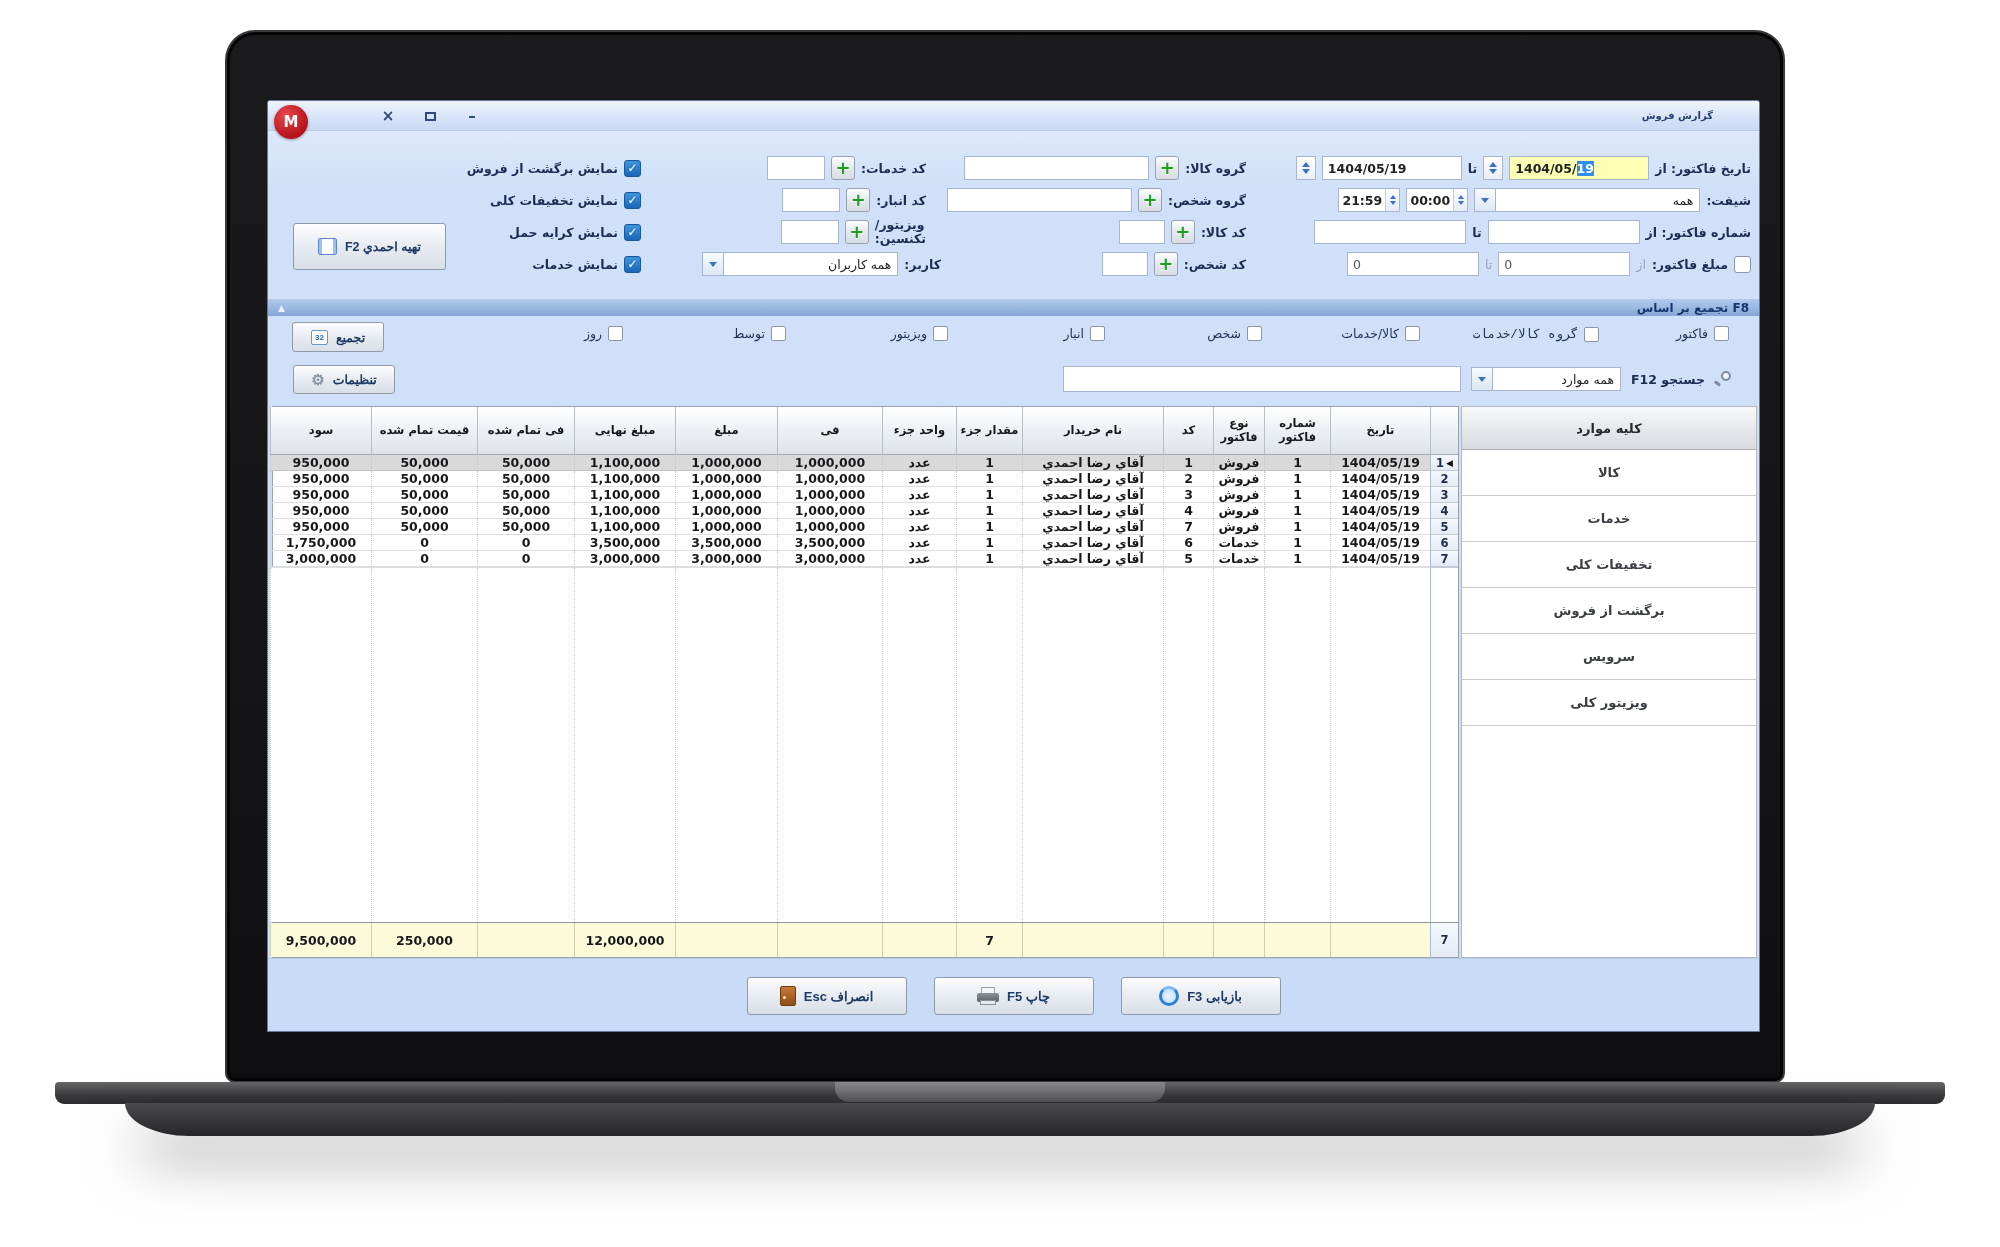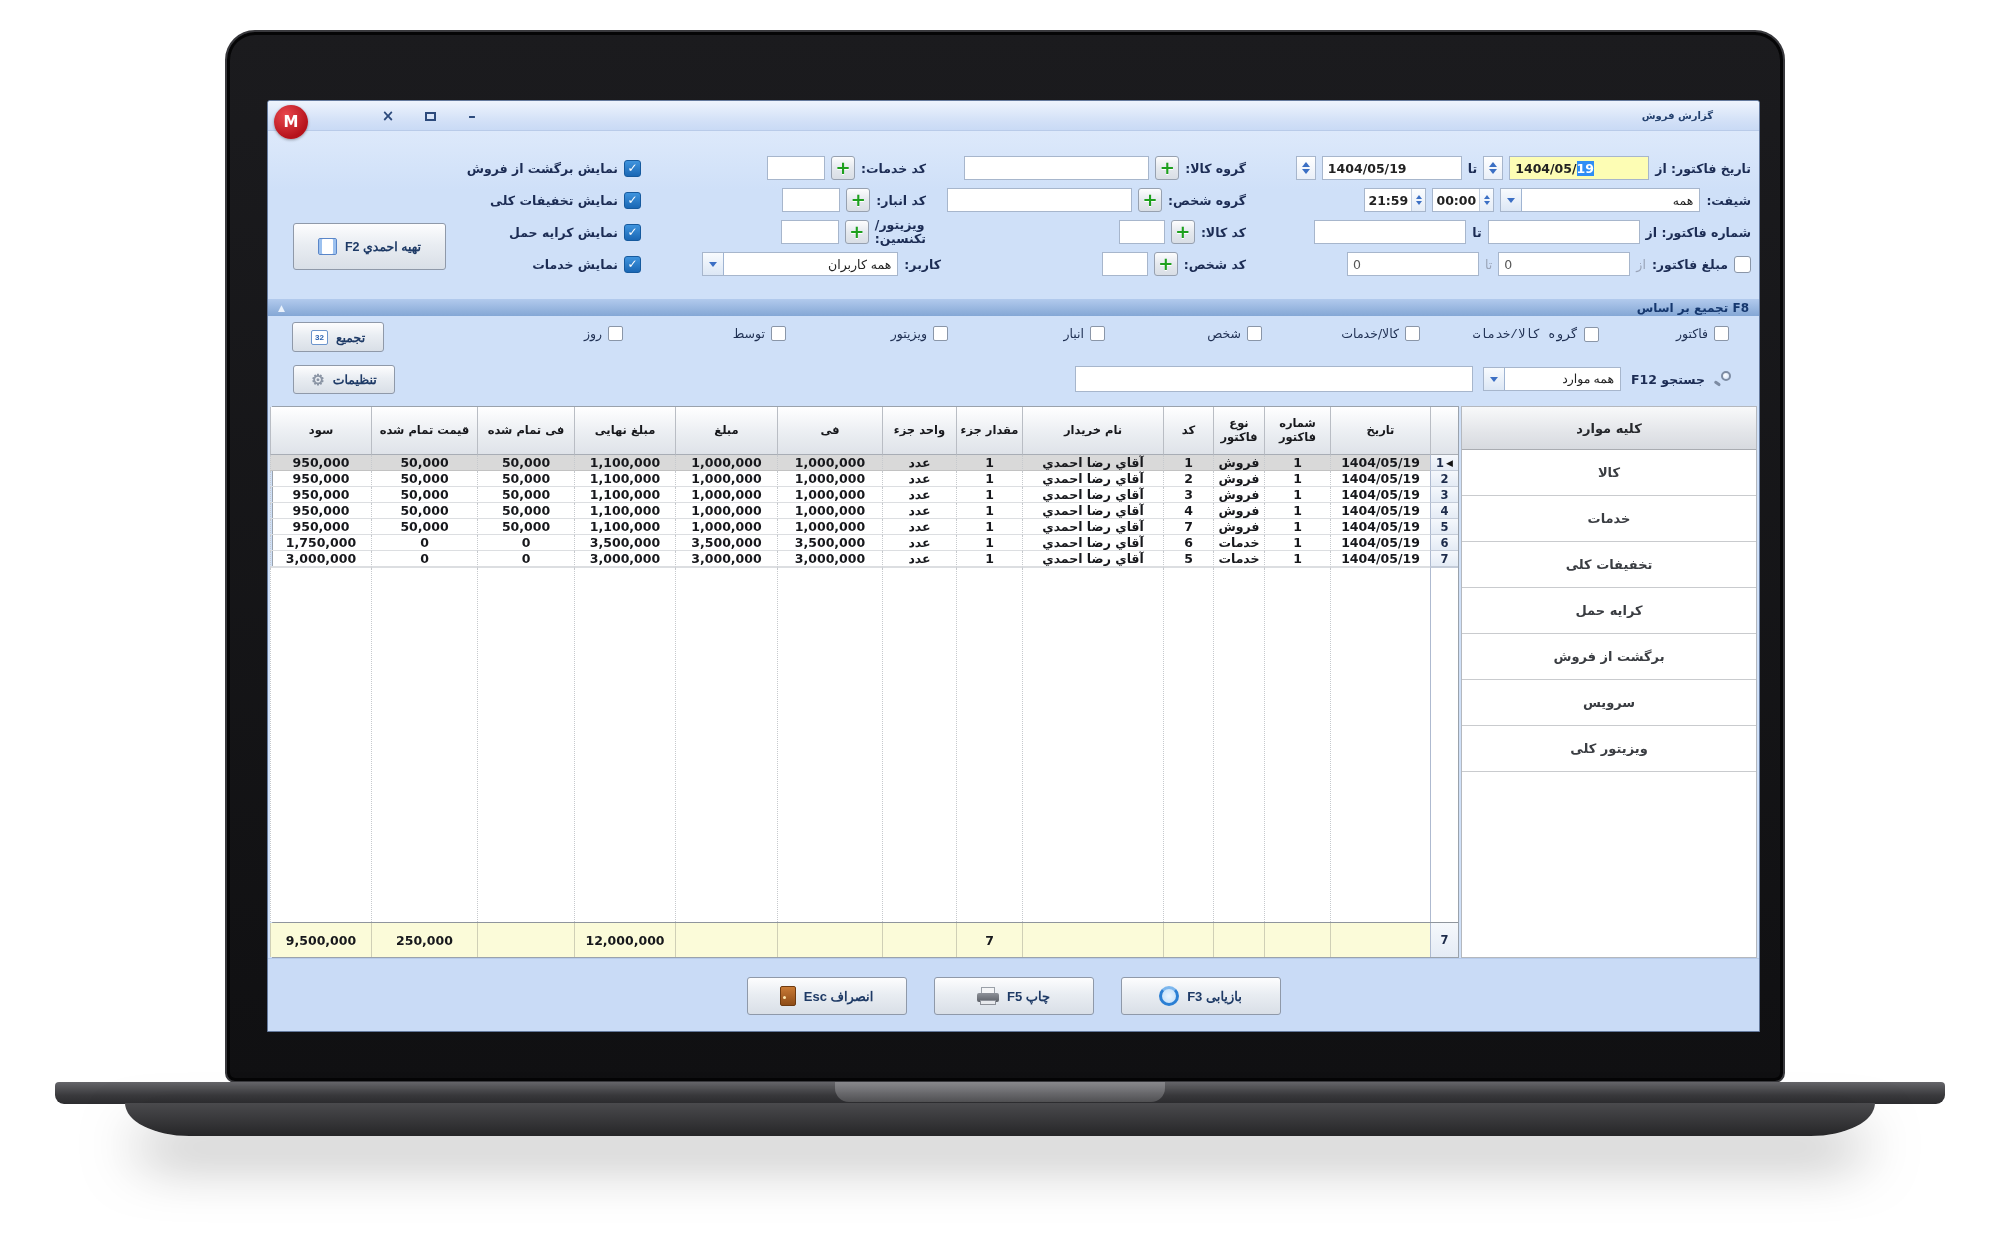--- a/index.html
+++ b/index.html
@@ -105,21 +105,21 @@
     font-size:8px; color:#2b62b0; display:flex; align-items:center; justify-content:center; }
 
   
   .search-row { position:absolute; top:42px; right:0; left:0; height:42px;
     display:flex; align-items:center; padding-right:26px; gap:10px; }
   .mag { position:relative; width:18px; height:18px; }
   .mag .lens { position:absolute; right:2px; top:1px; width:10px; height:10px; border:2px solid #7d8ca3;
     border-radius:50%; background:radial-gradient(circle at 35% 35%, #fff, #cfe0f8); }
   .mag .handle { position:absolute; right:12px; top:12px; width:7px; height:2.5px; background:#7d8ca3;
     transform:rotate(35deg); border-radius:2px; }
-  .search-combo { width:138px;font-family:Liberation Serif, serif; }
+  .search-combo { width:150px; }
   .search-input { width:398px; height:26px; }
   .settings-btn { position:absolute; left:25px; top:7px; width:102px; height:29px; }
   .gear { color:#8a94a4; font-size:15px; line-height:1; }
 
   
   .content { position:absolute; top:305px; right:0; left:0; height:552px; }
   .side-list { position:absolute; right:2px; top:0; width:296px; height:552px; background:#fff;
     border:1px solid #b4b8be; }
   .side-head { height:43px; background:linear-gradient(#f8f9fa,#e3e5e9 60%,#d7dadf);
     border-bottom:1px solid #a9acb1; display:flex; align-items:center; justify-content:center;
@@ -224,21 +224,21 @@
           </div>
           <div class="grp" style="right:1118px">
             <span class="chk">✓</span>
             <span class="lab">نمایش برگشت از فروش</span>
           </div>
         </div>
 
         <div class="f-row" style="top:56px">
           <div class="grp" style="right:8px">
             <span class="lab">شیفت:</span>
-            <div class="combo" style="width:200px">
+            <div class="combo" style="width:226px">
               <span class="cv">همه</span>
               <span class="cbtn">
                   <span class="tri-d"></span>
                 </span>
             </div>
             <div class="timebox">
               <span class="tv">00:00</span>
               <span class="tspin">
                   <span class="tri-u"></span>
                   <span class="tri-d"></span>
@@ -399,21 +399,20 @@
         </div>
       </div>
 
       <div class="content">
         <div class="side-list">
           <div class="side-head">کلیه موارد</div>
           <div id="side-items">
               <div class="side-item">کالا</div>
               <div class="side-item">خدمات</div>
               <div class="side-item">تخفیفات کلی</div>
-              <div class="side-item">کرایه حمل</div>
               <div class="side-item">برگشت از فروش</div>
               <div class="side-item">سرویس</div>
               <div class="side-item">ویزیتور کلی</div>
             </div>
         </div>
 
         <div class="grid">
           <div class="g-head" id="grid-head">
               <div class="g-h" style="flex: 0 0 28px; width: 28px;"></div>
               <div class="g-h" style="flex: 0 0 100px; width: 100px;">تاریخ</div>

